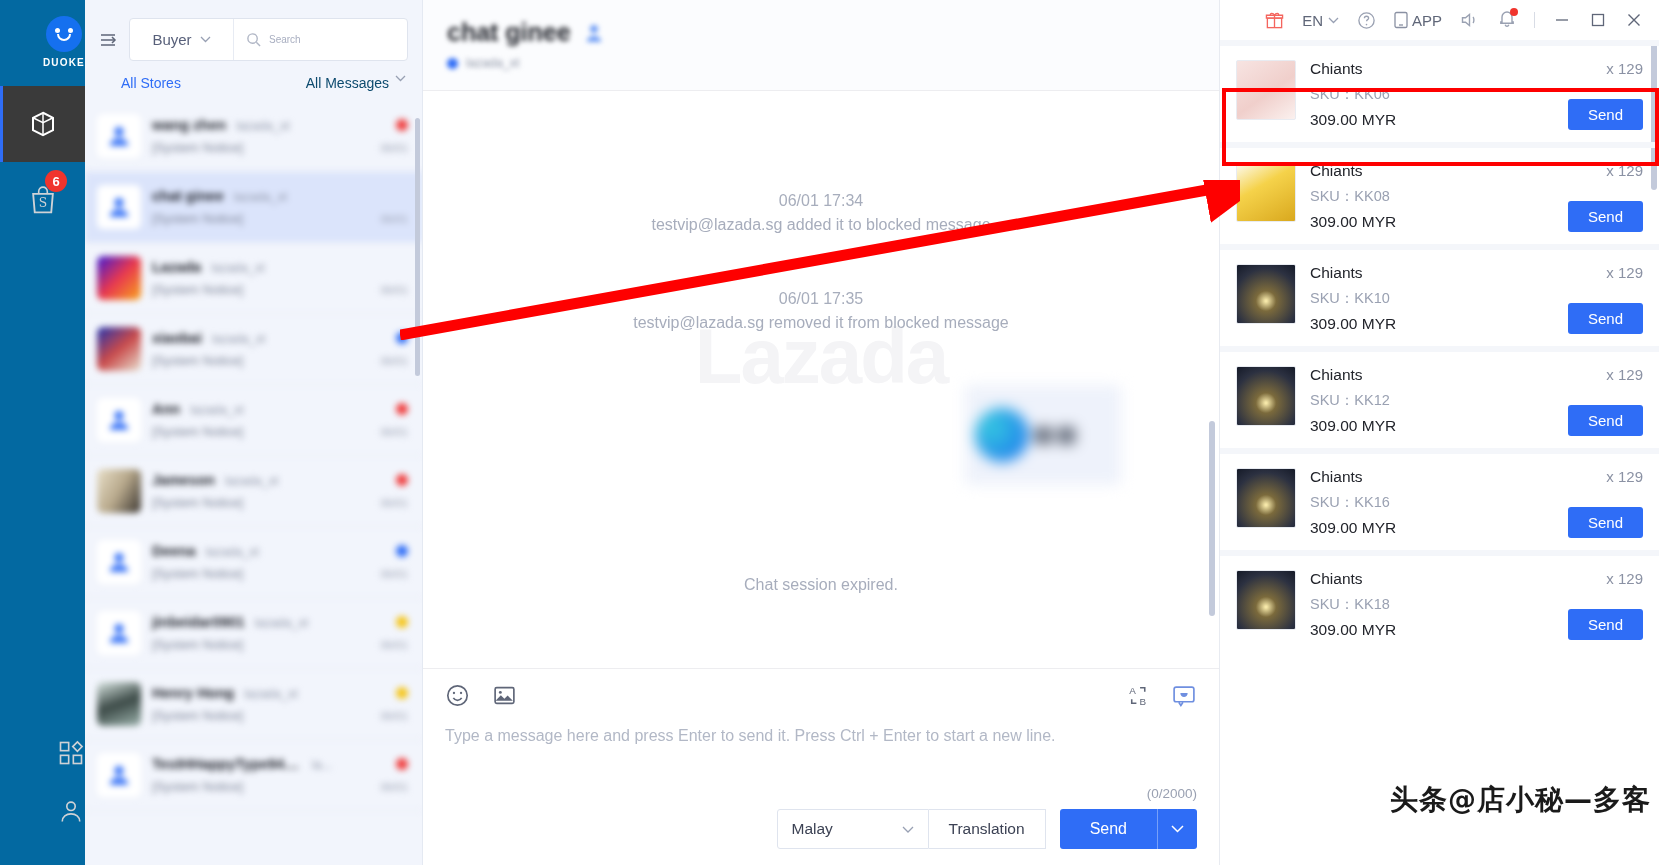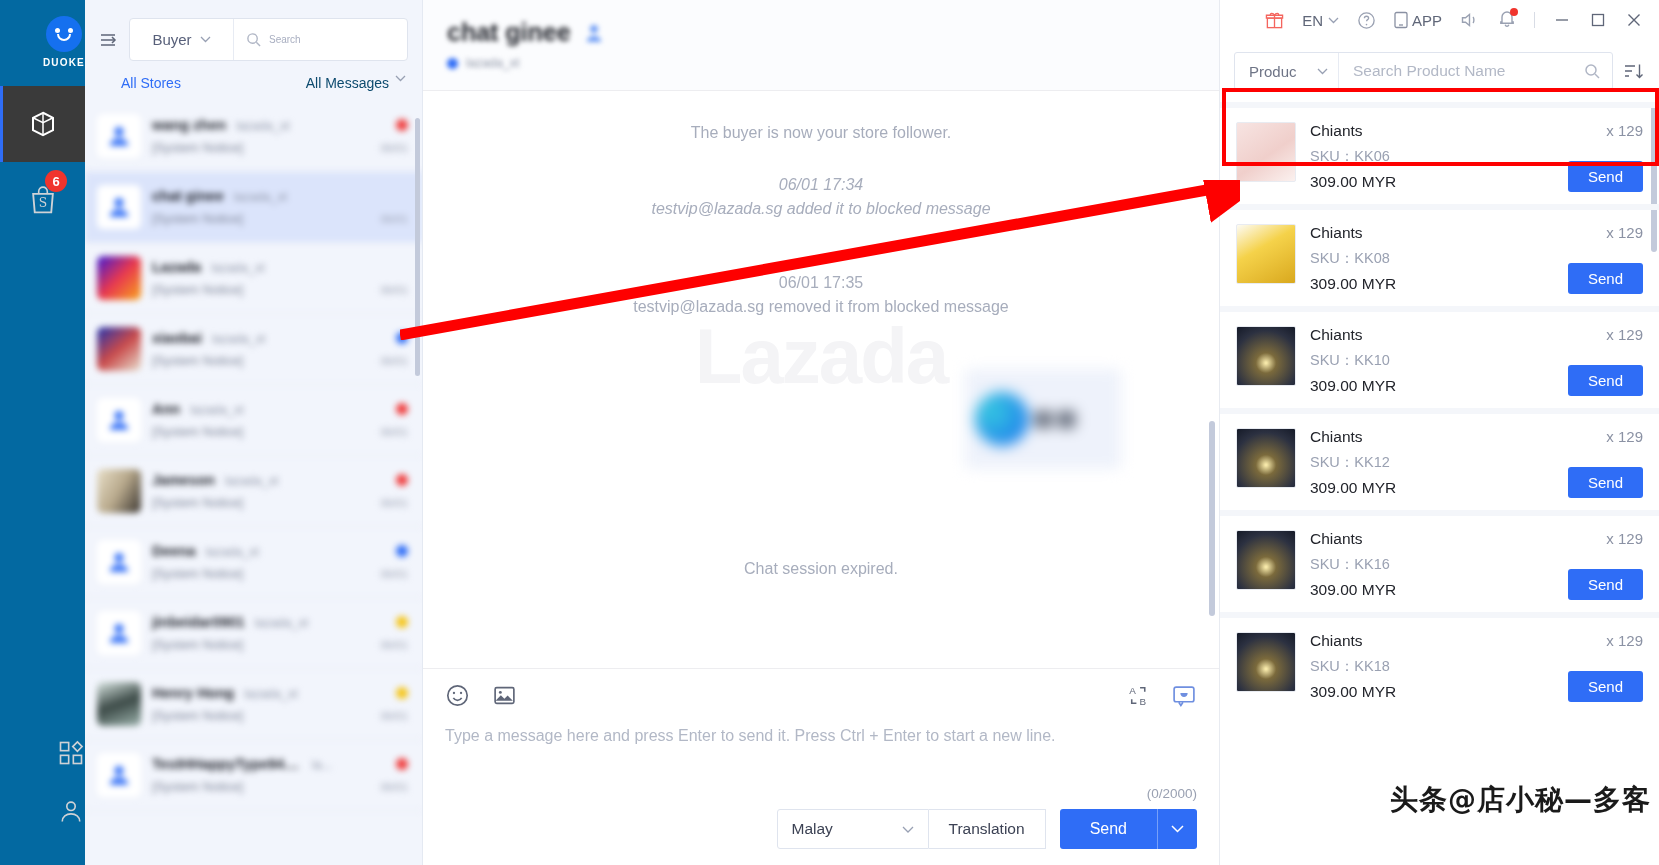--- a/index.html
+++ b/index.html
@@ -270,21 +270,21 @@
     user-select: none;
   }
   .sys-msg {
     text-align: center;
     color: #a7adbc;
     font-size: 16px;
     line-height: 1.5;
     position: relative;
     z-index: 2;
   }
-  .sys-gap-a { margin-top: 28px; font-style: italic; }
+  .sys-gap-a { margin-top: 68px; }
   .sys-gap-b { margin-top: 50px; }
   .sys-gap-c { margin-top: 88px; }
   .img-bubble-wrap {
     display: flex;
     justify-content: flex-end;
     padding-right: 98px;
     margin-top: 50px;
     position: relative;
     z-index: 2;
   }
@@ -831,23 +831,20 @@
       </div>
       <div class="chat-sub">
         <span class="chat-sub-dot"></span>
         <span class="chat-sub-text">lazada_xt</span>
       </div>
     </div>
 
     <div class="chat-body">
       <div class="wm-lazada">Lazada</div>
 
-      <div class="sys-msg">
-        <span>The buyer is now your store follower.</span>
-      </div>
 
       <div class="sys-msg sys-gap-a">
         <div>06/01 17:34</div>
         <div>testvip@lazada.sg added it to blocked message</div>
       </div>
 
       <div class="sys-msg sys-gap-b">
         <div>06/01 17:35</div>
         <div>testvip@lazada.sg removed it from blocked message</div>
       </div>
@@ -966,41 +963,20 @@
         </svg>
       <svg width="18" height="18" viewBox="0 0 18 18" fill="none" stroke="#5f6678" stroke-width="1.3">
           <rect x="3.5" y="3.5" width="11" height="11"></rect>
         </svg>
       <svg width="18" height="18" viewBox="0 0 18 18" stroke="#5f6678" stroke-width="1.4">
           <path d="M3.5 3.5l11 11M14.5 3.5l-11 11"></path>
         </svg>
     </div>
 
 
-    <div class="prod-search-row">
-      <div class="prod-search">
-        <div class="ps-select">
-          <span class="lbl">Produc</span>
-          <svg width="11" height="7" viewBox="0 0 11 7" fill="none" stroke="#98a0b3" stroke-width="1.3">
-              <path d="M1 1l4.5 4.5L10 1"></path>
-            </svg>
-        </div>
-        <div class="ps-input">
-          <span>Search Product Name</span>
-          <svg width="16" height="16" viewBox="0 0 16 16" fill="none" stroke="#b0b6c5" stroke-width="1.5">
-            <circle cx="7" cy="7" r="5"></circle>
-              <path d="M11 11l4 4"></path>
-            </svg>
-        </div>
-      </div>
-      <svg class="sort-ico" width="22" height="18" viewBox="0 0 22 18" fill="none" stroke="#5f6678" stroke-width="1.4">
-        <path d="M2 4h10M2 9h7M2 14h4"></path>
-        <path d="M16.5 2.5v13M13.5 12.5l3 3 3-3"></path>
-      </svg>
-    </div>
 
     <div class="prod-list" id="prod-list">
       <div class="prod-scroll"></div>
     <div class="prod-row">
           <div class="prod-thumb th-pink"></div>
           <div class="prod-info">
             <div class="p-name">Chiants</div>
             <div class="p-sku"><span>SKU：</span><span>KK06</span></div>
             <div class="p-price">309.00 MYR</div>
           </div>

